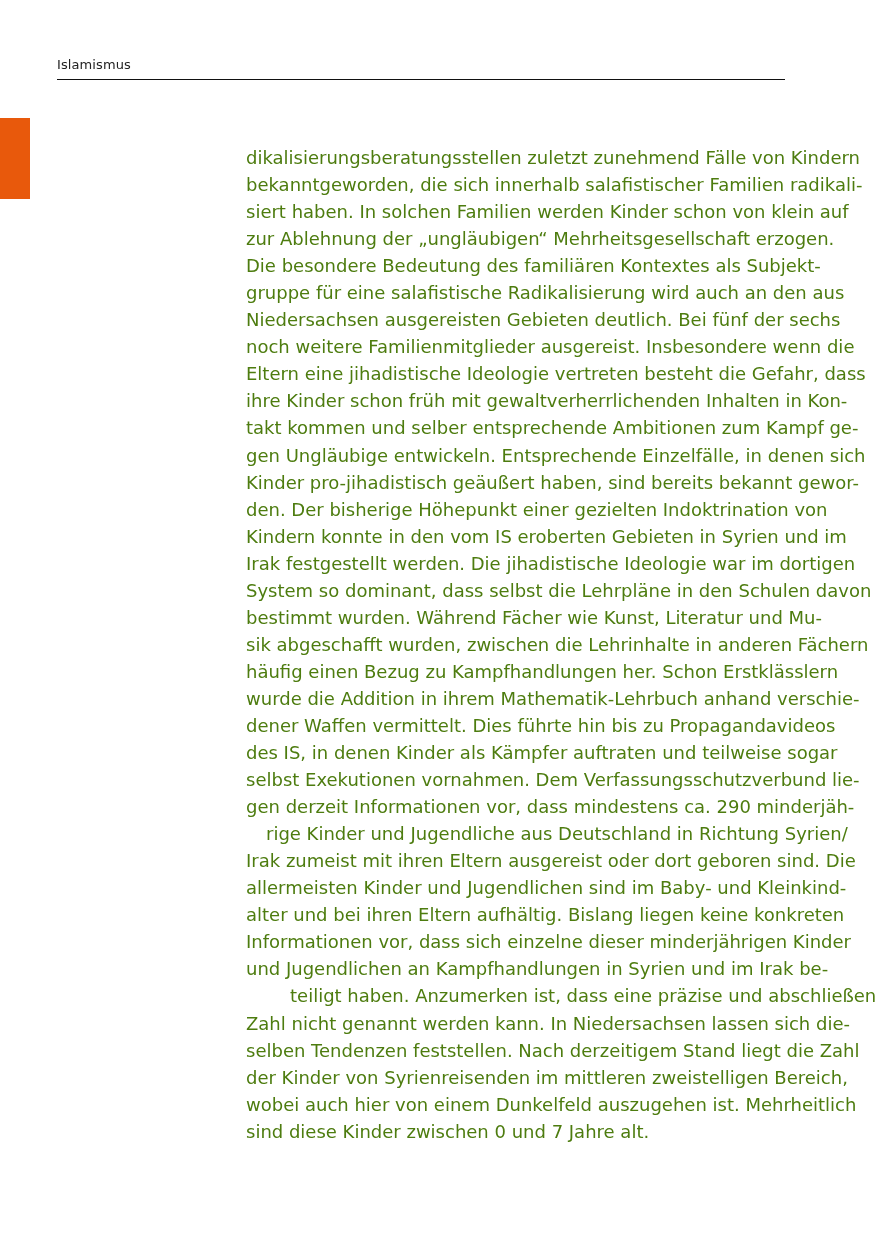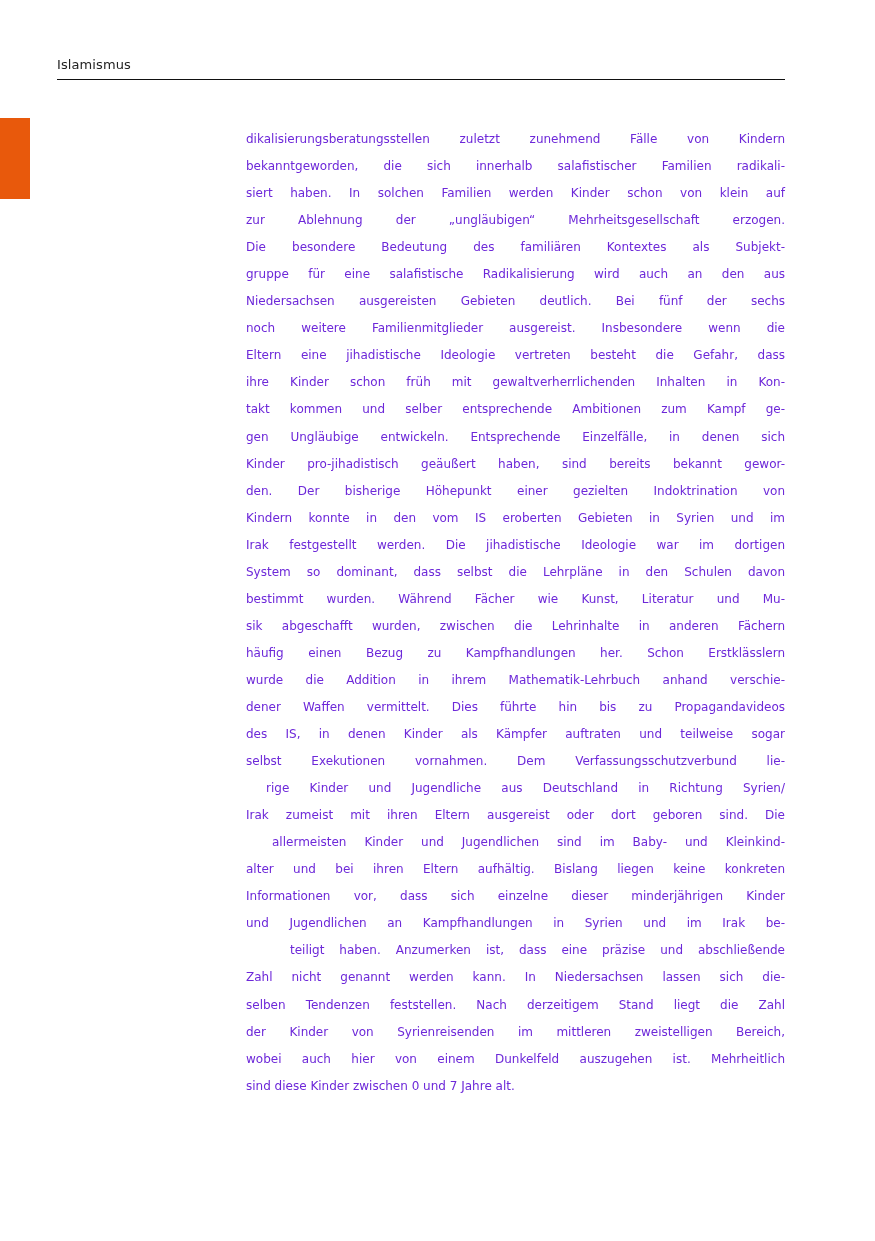--- a/index.html
+++ b/index.html
@@ -35,25 +35,25 @@
     position: absolute;
     left: 0;
     top: 118px;
     width: 30px;
     height: 81px;
     background: #e8590c;
   }
   .body-text {
     position: absolute;
     left: 246px;
-    top: 126px;
+    top: 144px;
     width: 539px;
-    font-size: 12px;
+    font-size: 18px;
     line-height: 27.05px;
-    color: #6d28d9;
+    color: #4d7c0f;
   }
   .body-text .line {
     display: block;
     white-space: nowrap;
     text-align: justify;
     text-align-last: justify;
     height: 27.05px;
     overflow: visible;
   }
   .body-text .line.last {
@@ -92,23 +92,24 @@
   <span class="line" style="display: block; white-space: nowrap;">Kindern konnte in den vom IS eroberten Gebieten in Syrien und im</span>
   <span class="line" style="display: block; white-space: nowrap;">Irak festgestellt werden. Die jihadistische Ideologie war im dortigen</span>
   <span class="line" style="display: block; white-space: nowrap;">System so dominant, dass selbst die Lehrpläne in den Schulen davon</span>
   <span class="line" style="display: block; white-space: nowrap;">bestimmt wurden. Während Fächer wie Kunst, Literatur und Mu-</span>
   <span class="line" style="display: block; white-space: nowrap;">sik abgeschafft wurden, zwischen die Lehrinhalte in anderen Fächern</span>
   <span class="line" style="display: block; white-space: nowrap;">häufig einen Bezug zu Kampfhandlungen her. Schon Erstklässlern</span>
   <span class="line" style="display: block; white-space: nowrap;">wurde die Addition in ihrem Mathematik-Lehrbuch anhand verschie-</span>
   <span class="line" style="display: block; white-space: nowrap;">dener Waffen vermittelt. Dies führte hin bis zu Propagandavideos</span>
   <span class="line" style="display: block; white-space: nowrap;">des IS, in denen Kinder als Kämpfer auftraten und teilweise sogar</span>
   <span class="line" style="display: block; white-space: nowrap;">selbst Exekutionen vornahmen. Dem Verfassungsschutzverbund lie-</span>
+  <span class="line" style="display: block; white-space: nowrap;">gen derzeit Informationen vor, dass mindestens ca. 290 minderjäh-</span>
   <span class="line" style="display: block; white-space: nowrap; margin-left: 20px;">rige Kinder und Jugendliche aus Deutschland in Richtung Syrien/</span>
   <span class="line" style="display: block; white-space: nowrap;">Irak zumeist mit ihren Eltern ausgereist oder dort geboren sind. Die</span>
-  <span class="line" style="display: block; white-space: nowrap; margin-left: 26px;">allermeisten Kinder und Jugendlichen sind im Baby- und Kleinkind-</span>
+  <span class="line" style="display: block; white-space: nowrap;">allermeisten Kinder und Jugendlichen sind im Baby- und Kleinkind-</span>
   <span class="line" style="display: block; white-space: nowrap;">alter und bei ihren Eltern aufhältig. Bislang liegen keine konkreten</span>
   <span class="line" style="display: block; white-space: nowrap;">Informationen vor, dass sich einzelne dieser minderjährigen Kinder</span>
   <span class="line" style="display: block; white-space: nowrap;">und Jugendlichen an Kampfhandlungen in Syrien und im Irak be-</span>
   <span class="line" style="display: block; white-space: nowrap; margin-left: 44px;">teiligt haben. Anzumerken ist, dass eine präzise und abschließende</span>
   <span class="line" style="display: block; white-space: nowrap;">Zahl nicht genannt werden kann. In Niedersachsen lassen sich die-</span>
   <span class="line" style="display: block; white-space: nowrap;">selben Tendenzen feststellen. Nach derzeitigem Stand liegt die Zahl</span>
   <span class="line" style="display: block; white-space: nowrap;">der Kinder von Syrienreisenden im mittleren zweistelligen Bereich,</span>
   <span class="line" style="display: block; white-space: nowrap;">wobei auch hier von einem Dunkelfeld auszugehen ist. Mehrheitlich</span>
   <span class="line last" style="display: block; white-space: nowrap;">sind diese Kinder zwischen 0 und 7 Jahre alt.</span>
 </div>

